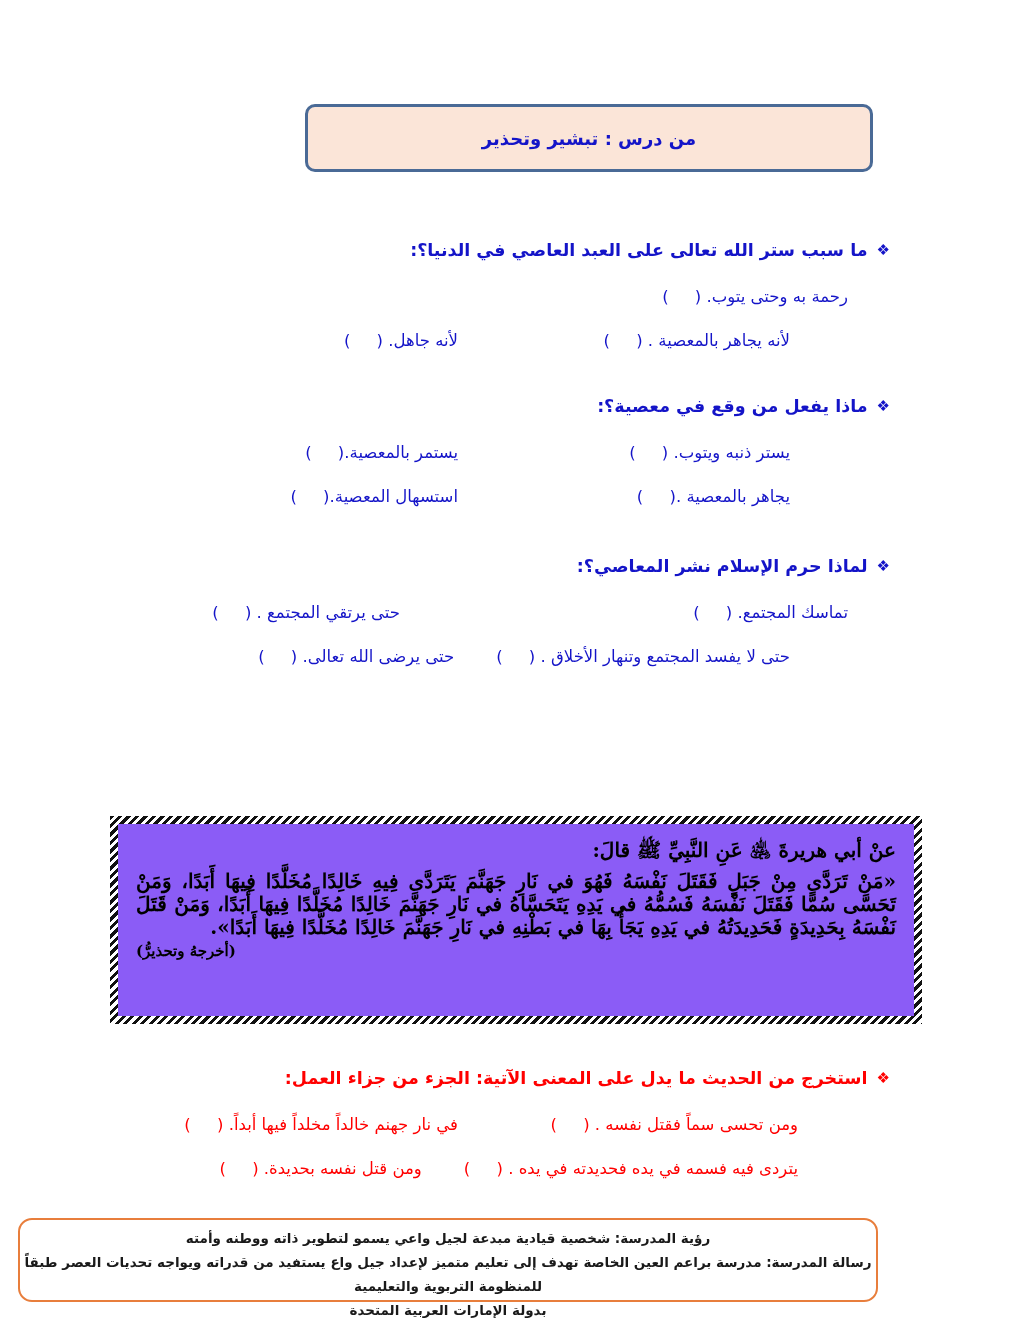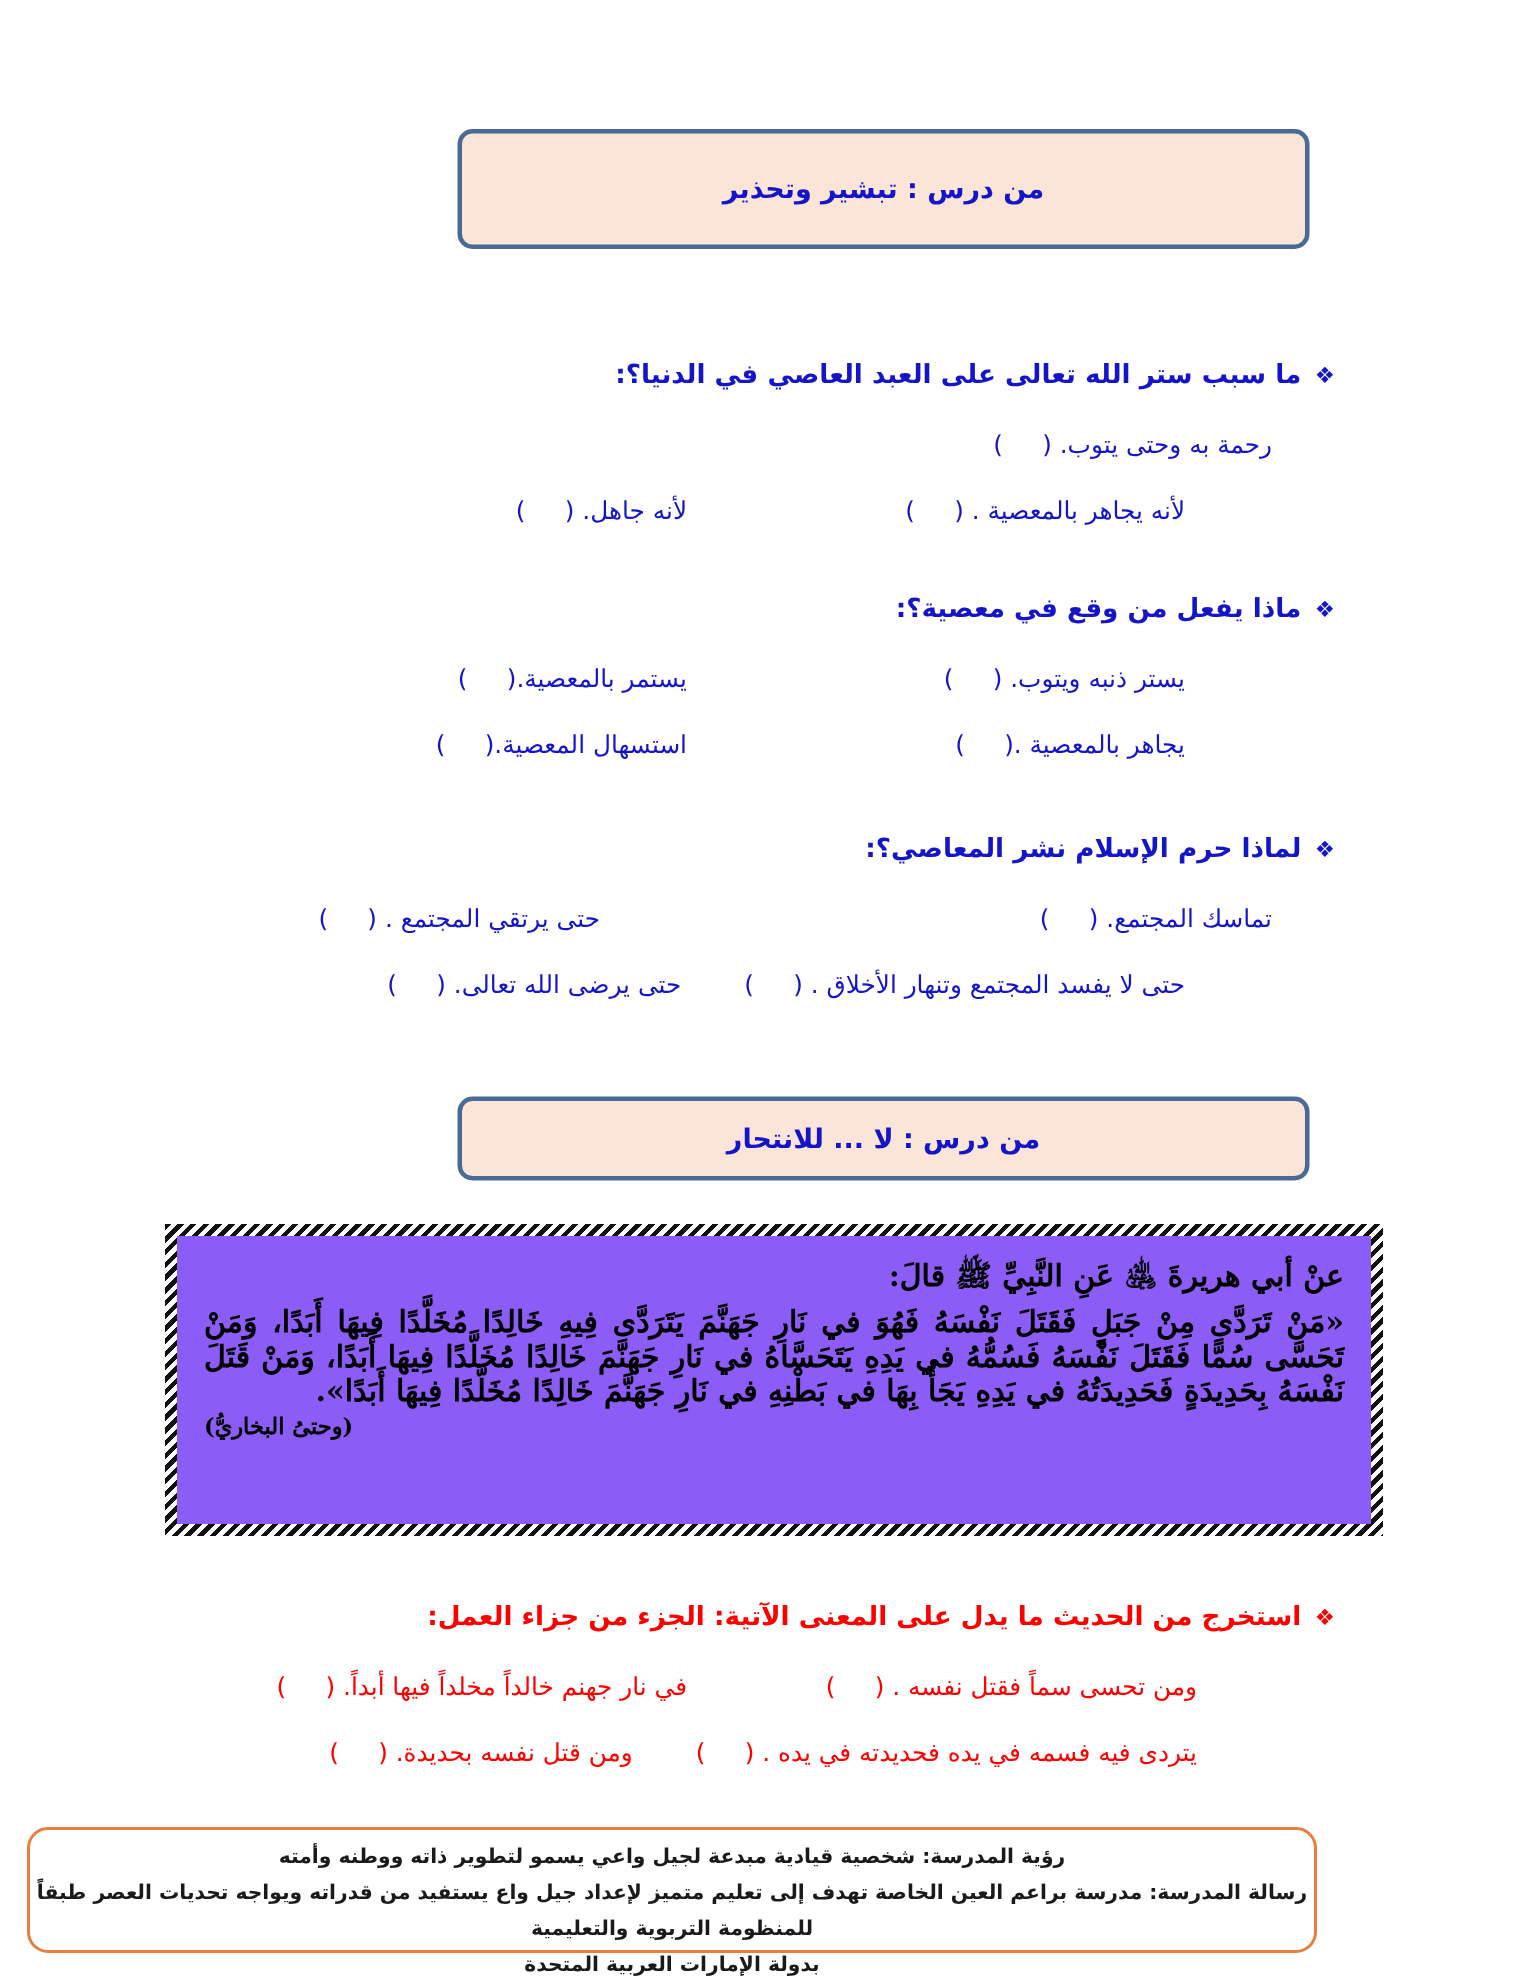--- a/index.html
+++ b/index.html
@@ -13,21 +13,21 @@
   
   .lesson-box{
     position:absolute;left:305px;width:568px;
     background:#fbe5d8;border:3px solid #4a6a96;border-radius:10px;
     display:flex;align-items:center;justify-content:center;
     box-sizing:border-box;
   }
   .lesson-box .lesson-title{
     color:#1414c8;font-weight:bold;font-size:18px;
   }
-  #lesson-box-1{top:86px;height:80px;}
+  #lesson-box-1{top:104px;height:68px;}
   #lesson-box-2{top:731px;height:56px;}
 
   
   .question{position:absolute;right:130px;width:780px;direction:rtl;}
   .q-heading{
     margin:0;display:flex;align-items:center;gap:9px;
     font-size:17.5px;font-weight:bold;
   }
   .q-blue .q-heading,.q-blue .opt{color:#1414c8;}
   .q-red  .q-heading,.q-red  .opt{color:#ff0000;}
@@ -114,28 +114,25 @@
         <div class="opt col-l">تماسك المجتمع. (&nbsp;&nbsp;&nbsp;&nbsp;&nbsp;)</div>
         <div class="opt col-r">حتى يرتقي المجتمع . (&nbsp;&nbsp;&nbsp;&nbsp;&nbsp;)</div>
       </div>
       <div class="opt-row">
         <div class="opt col-r">حتى لا يفسد المجتمع وتنهار الأخلاق . (&nbsp;&nbsp;&nbsp;&nbsp;&nbsp;)</div>
         <div class="opt col-l">حتى يرضى الله تعالى. (&nbsp;&nbsp;&nbsp;&nbsp;&nbsp;)</div>
       </div>
     </div>
   </section>
 
-  <div class="lesson-box" id="lesson-box-2">
-    <span class="lesson-title">من درس : لا ... للانتحار</span>
-  </div>
 
   <div class="hadith-box">
     <p class="hadith-intro">عنْ أبي هريرةَ ﵁ عَنِ النَّبِيِّ ﷺ قالَ:</p>
     <p class="hadith-body">«مَنْ تَرَدَّى مِنْ جَبَلٍ فَقَتَلَ نَفْسَهُ فَهُوَ في نَارِ جَهَنَّمَ يَتَرَدَّى فِيهِ خَالِدًا مُخَلَّدًا فِيهَا أَبَدًا، وَمَنْ تَحَسَّى سُمًّا فَقَتَلَ نَفْسَهُ فَسُمُّهُ في يَدِهِ يَتَحَسَّاهُ في نَارِ جَهَنَّمَ خَالِدًا مُخَلَّدًا فِيهَا أَبَدًا، وَمَنْ قَتَلَ نَفْسَهُ بِحَدِيدَةٍ فَحَدِيدَتُهُ في يَدِهِ يَجَأُ بِهَا في بَطْنِهِ في نَارِ جَهَنَّمَ خَالِدًا مُخَلَّدًا فِيهَا أَبَدًا».</p>
-    <p class="hadith-source">(وحتىُ البخاريُّ)</p>
+    <p class="hadith-source">(أخرجهُ وتحذيرُّ)</p>
   </div>
 
   <section class="question q-red" id="question-4" style="top:1068px">
     <h3 class="q-heading">
       <span class="bullet">❖</span>
       <span>استخرج من الحديث ما يدل على المعنى الآتية: الجزء من جزاء العمل:</span>
     </h3>
     <div class="opt-rows">
       <div class="opt-row">
         <div class="opt col-r">ومن تحسى سماً فقتل نفسه . (&nbsp;&nbsp;&nbsp;&nbsp;&nbsp;)</div>

